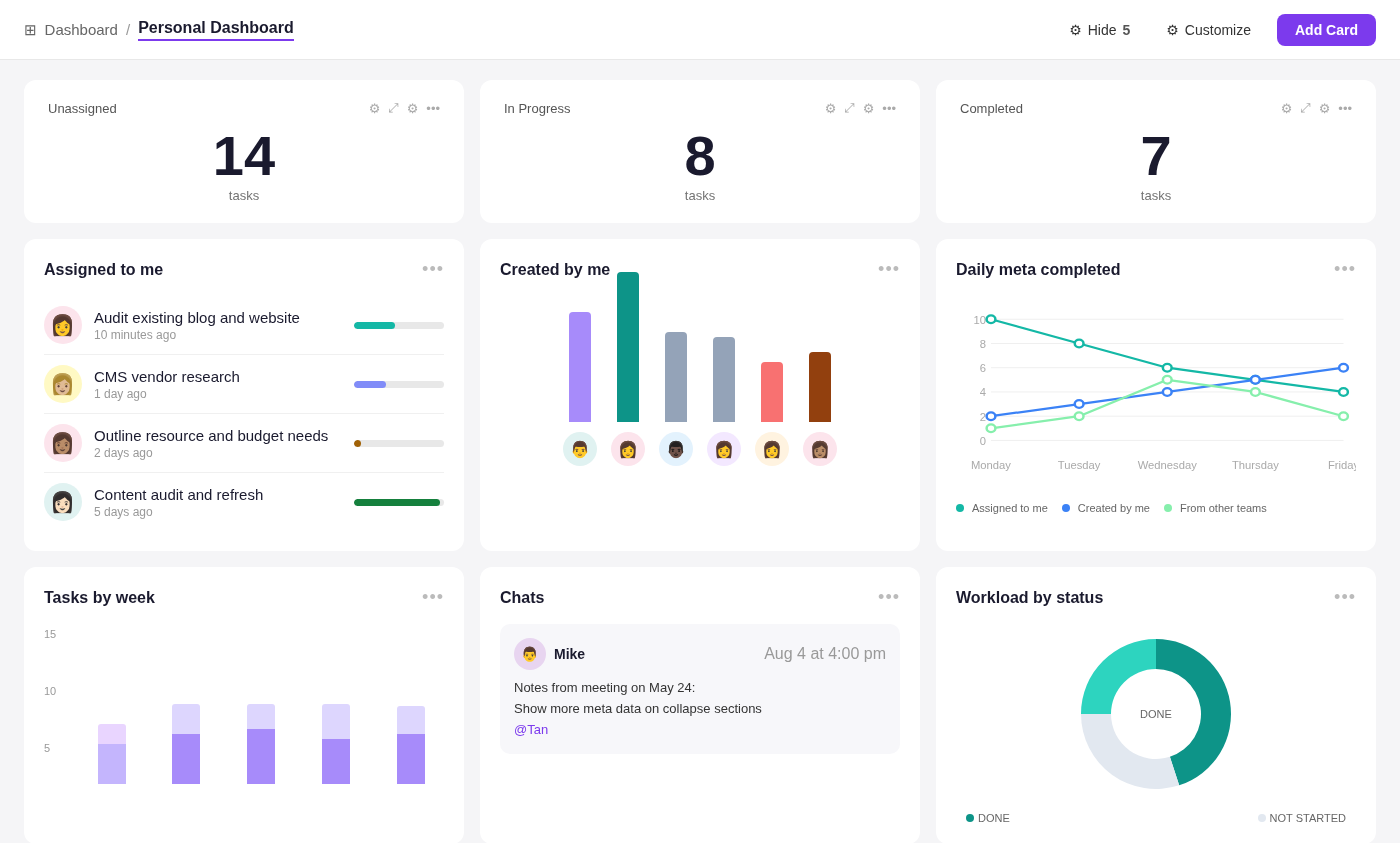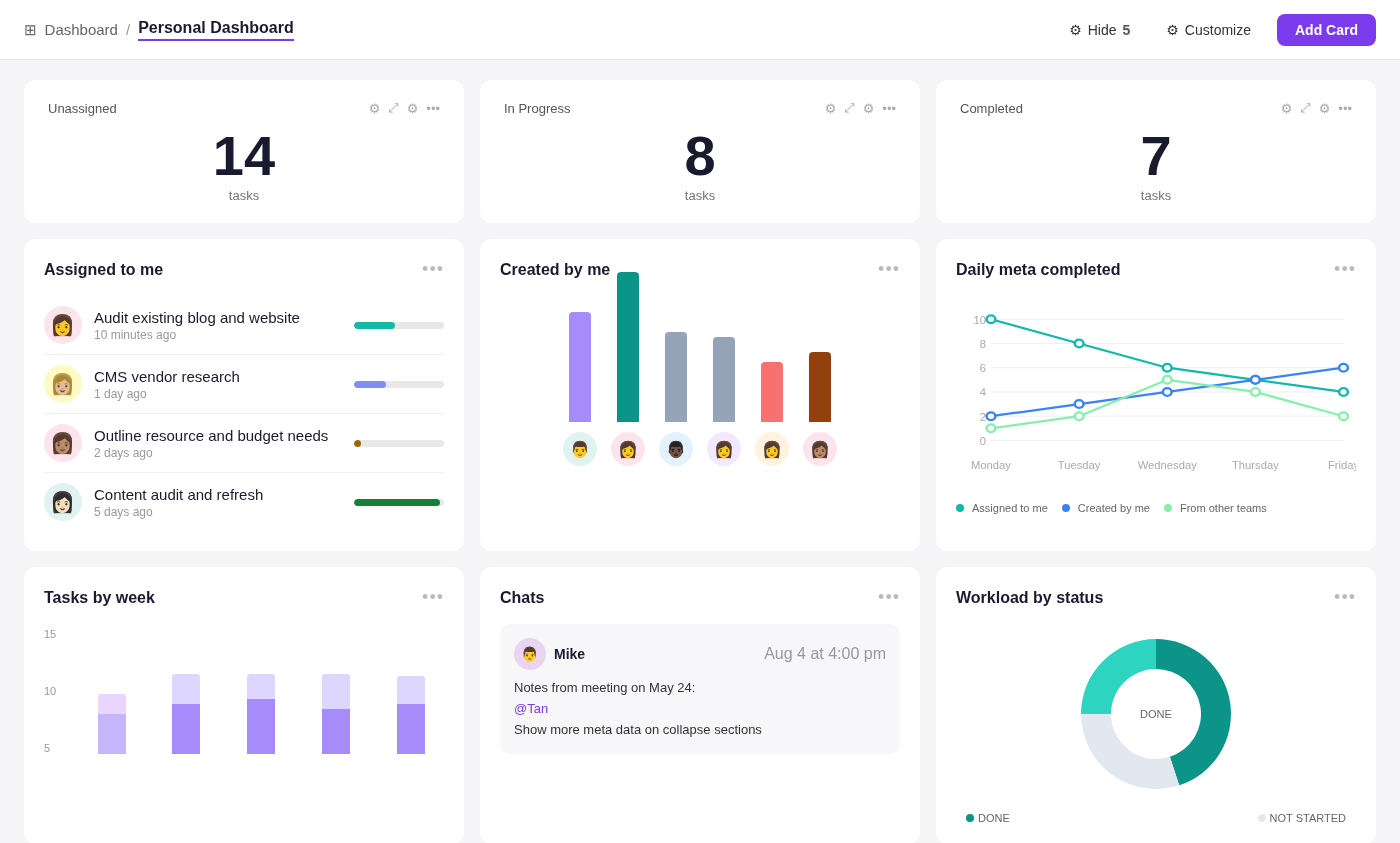--- a/index.html
+++ b/index.html
@@ -310,21 +310,21 @@
     </div>
   </div>
 
   <div class="bottom-row">
 
     <div class="card">
       <div class="card-header">
         <span class="card-title">Tasks by week</span>
         <span class="dots-menu">•••</span>
       </div>
-      <div id="week-chart-container" style="display:flex; gap:16px; height:160px;">
+      <div id="week-chart-container" style="display:flex; align-items:flex-end; gap:16px; height:160px;">
   <div style="display:flex;flex-direction:column;justify-content:space-between;height:130px;font-size:11px;color:#999;padding-right:6px;margin-bottom:0;align-self:flex-start;padding-top:4px;">
     <span>15</span>
             <span>10</span>
             <span>5</span>
   </div>
           <div style="display: flex; align-items: flex-end; gap: 8px; height: 130px; flex: 1 1 0%;">
             <div style="display: flex; flex-direction: column; align-items: center; justify-content: flex-end; flex: 1 1 0%; height: 100%;">
     <div style="width:28px;height:20px;background:#e9d5ff;border-radius:3px 3px 0 0;"></div>
     <div style="width:28px;height:40px;background:#c4b5fd;"></div>
             </div>
@@ -356,22 +356,22 @@
       <div class="chat-message">
         <div class="chat-header">
           <div class="chat-sender">
             <div class="chat-avatar">👨</div>
             <span>Mike</span>
           </div>
           <span class="chat-time">Aug 4 at 4:00 pm</span>
         </div>
         <div class="chat-body">
           <div>Notes from meeting on May 24:</div>
+          <div>Show more meta data on collapse sections</div>
           <div><span class="chat-mention">@Tan</span></div>
-          <div>Show more meta data on collapse sections</div>
         </div>
       </div>
     </div>
 
     <div class="card">
       <div class="card-header">
         <span class="card-title">Workload by status</span>
         <span class="dots-menu">•••</span>
       </div>
       <div class="donut-container">

